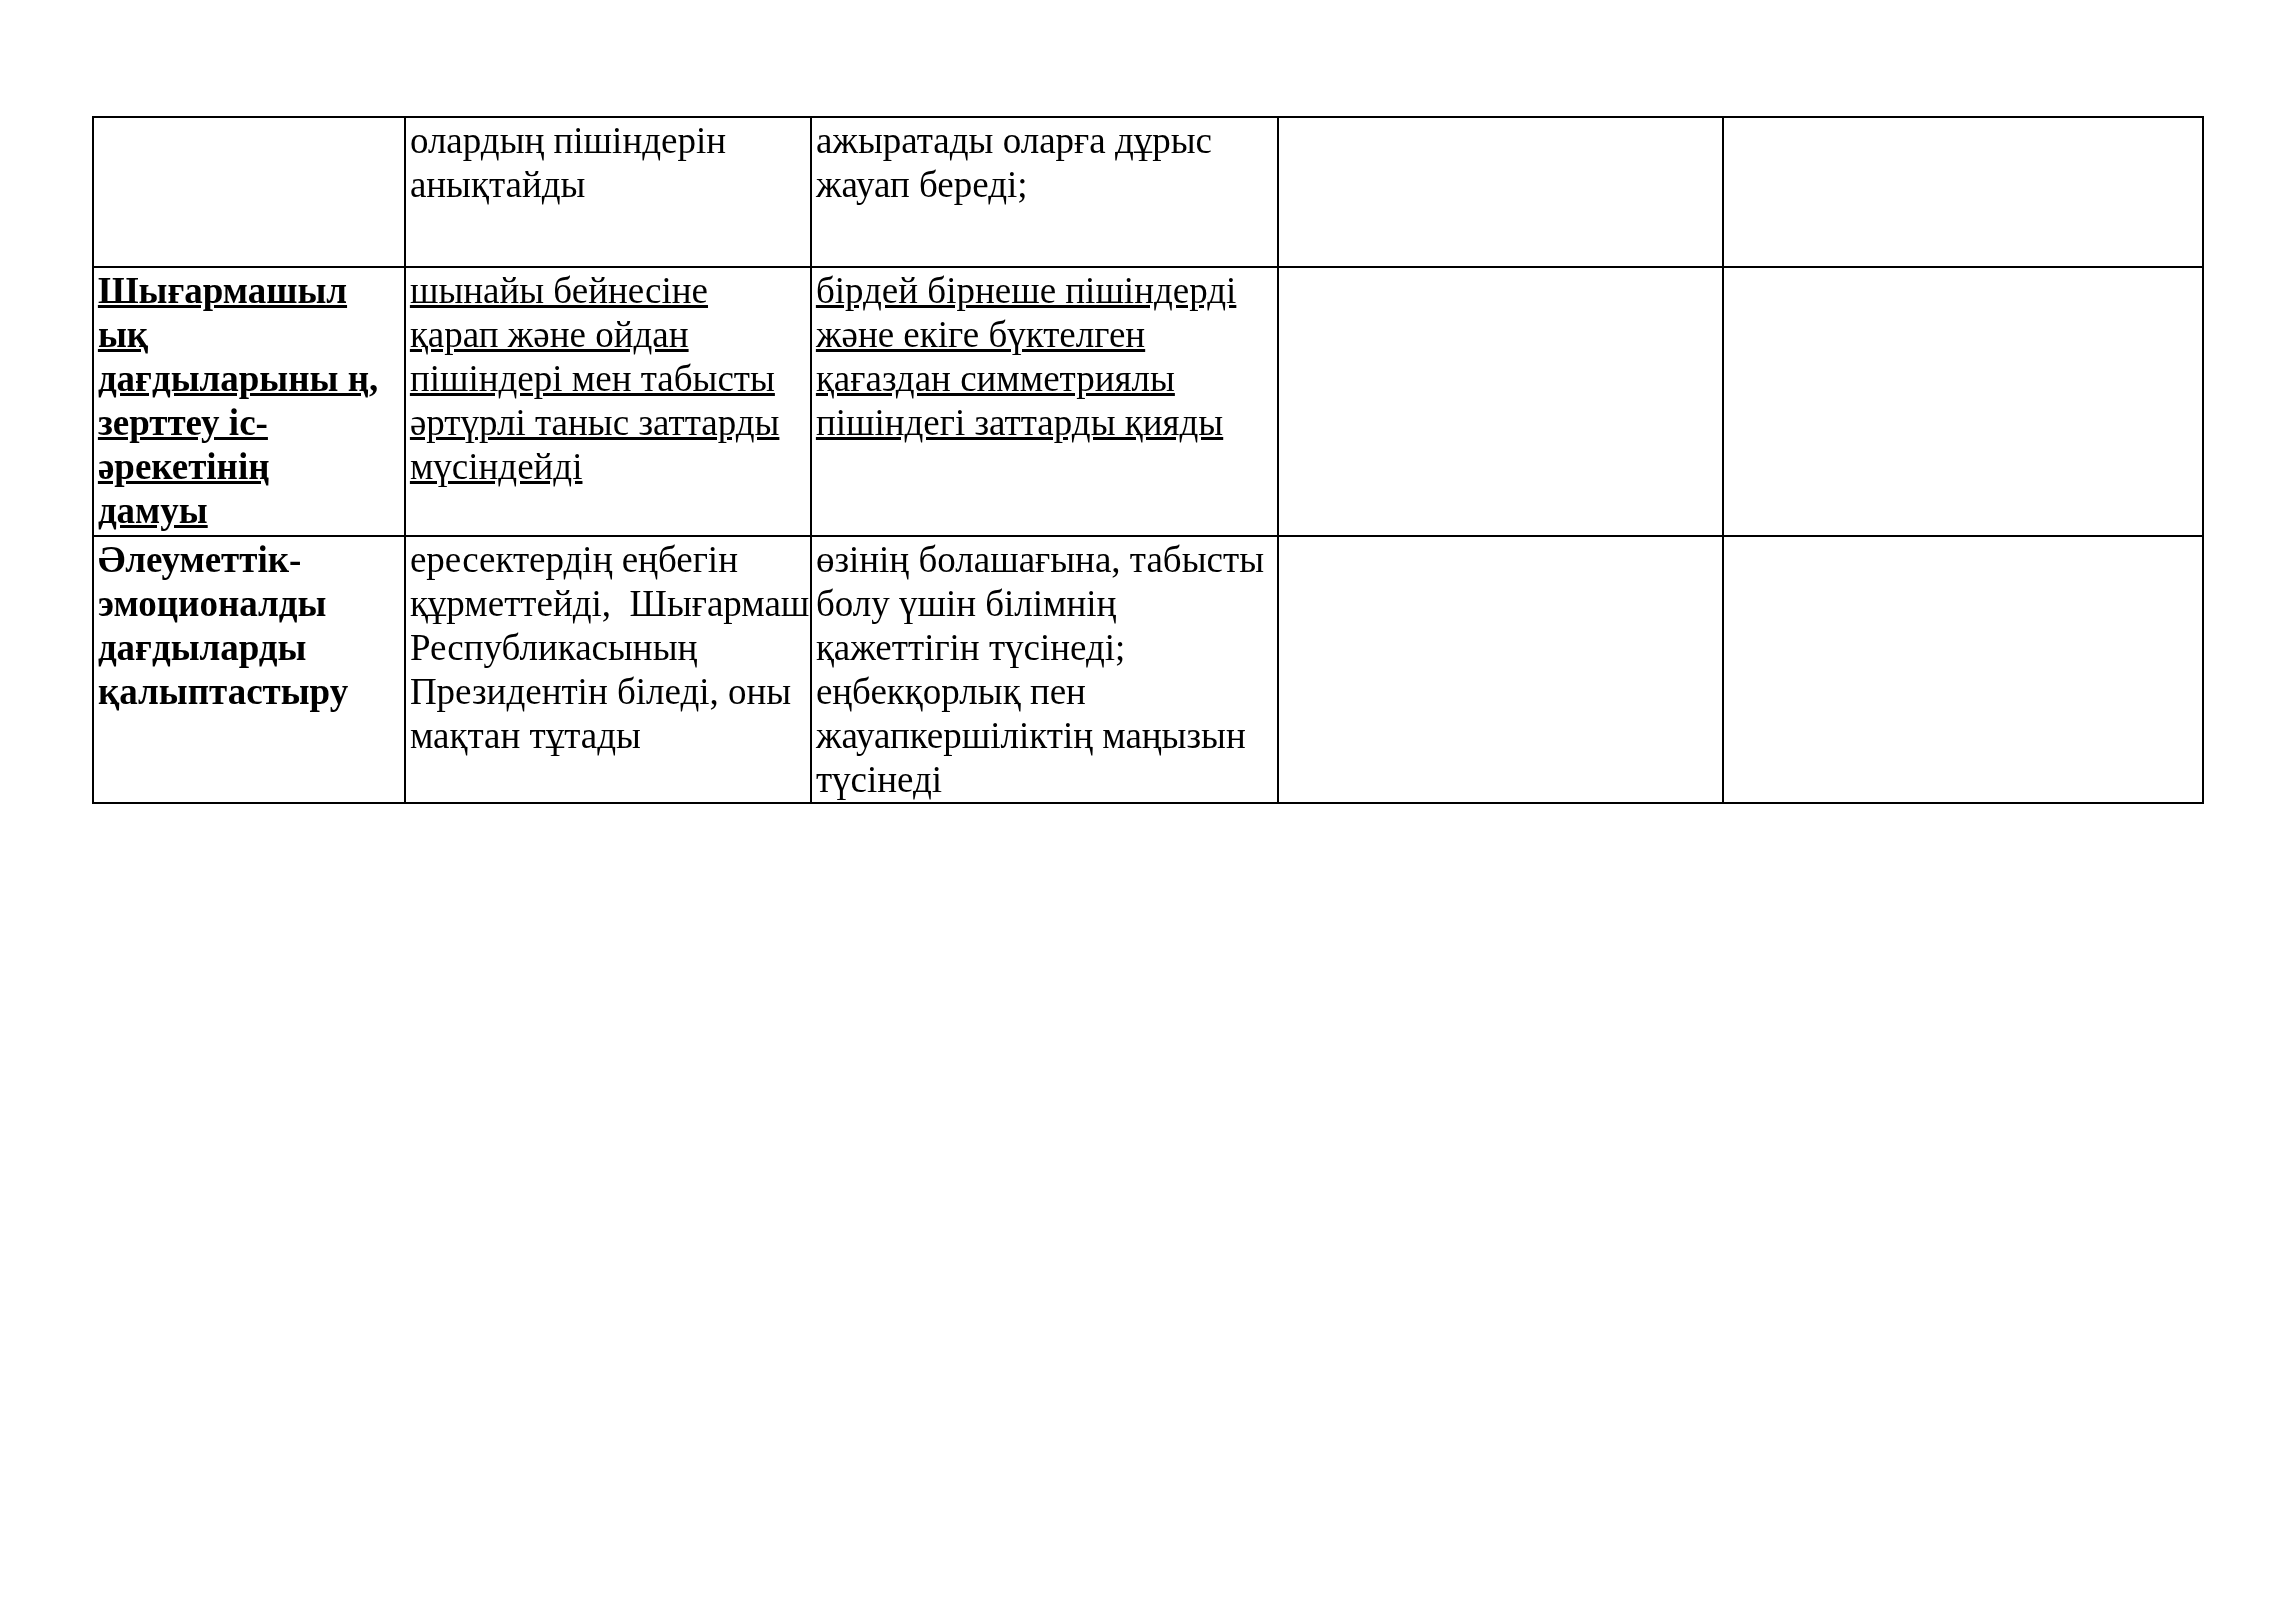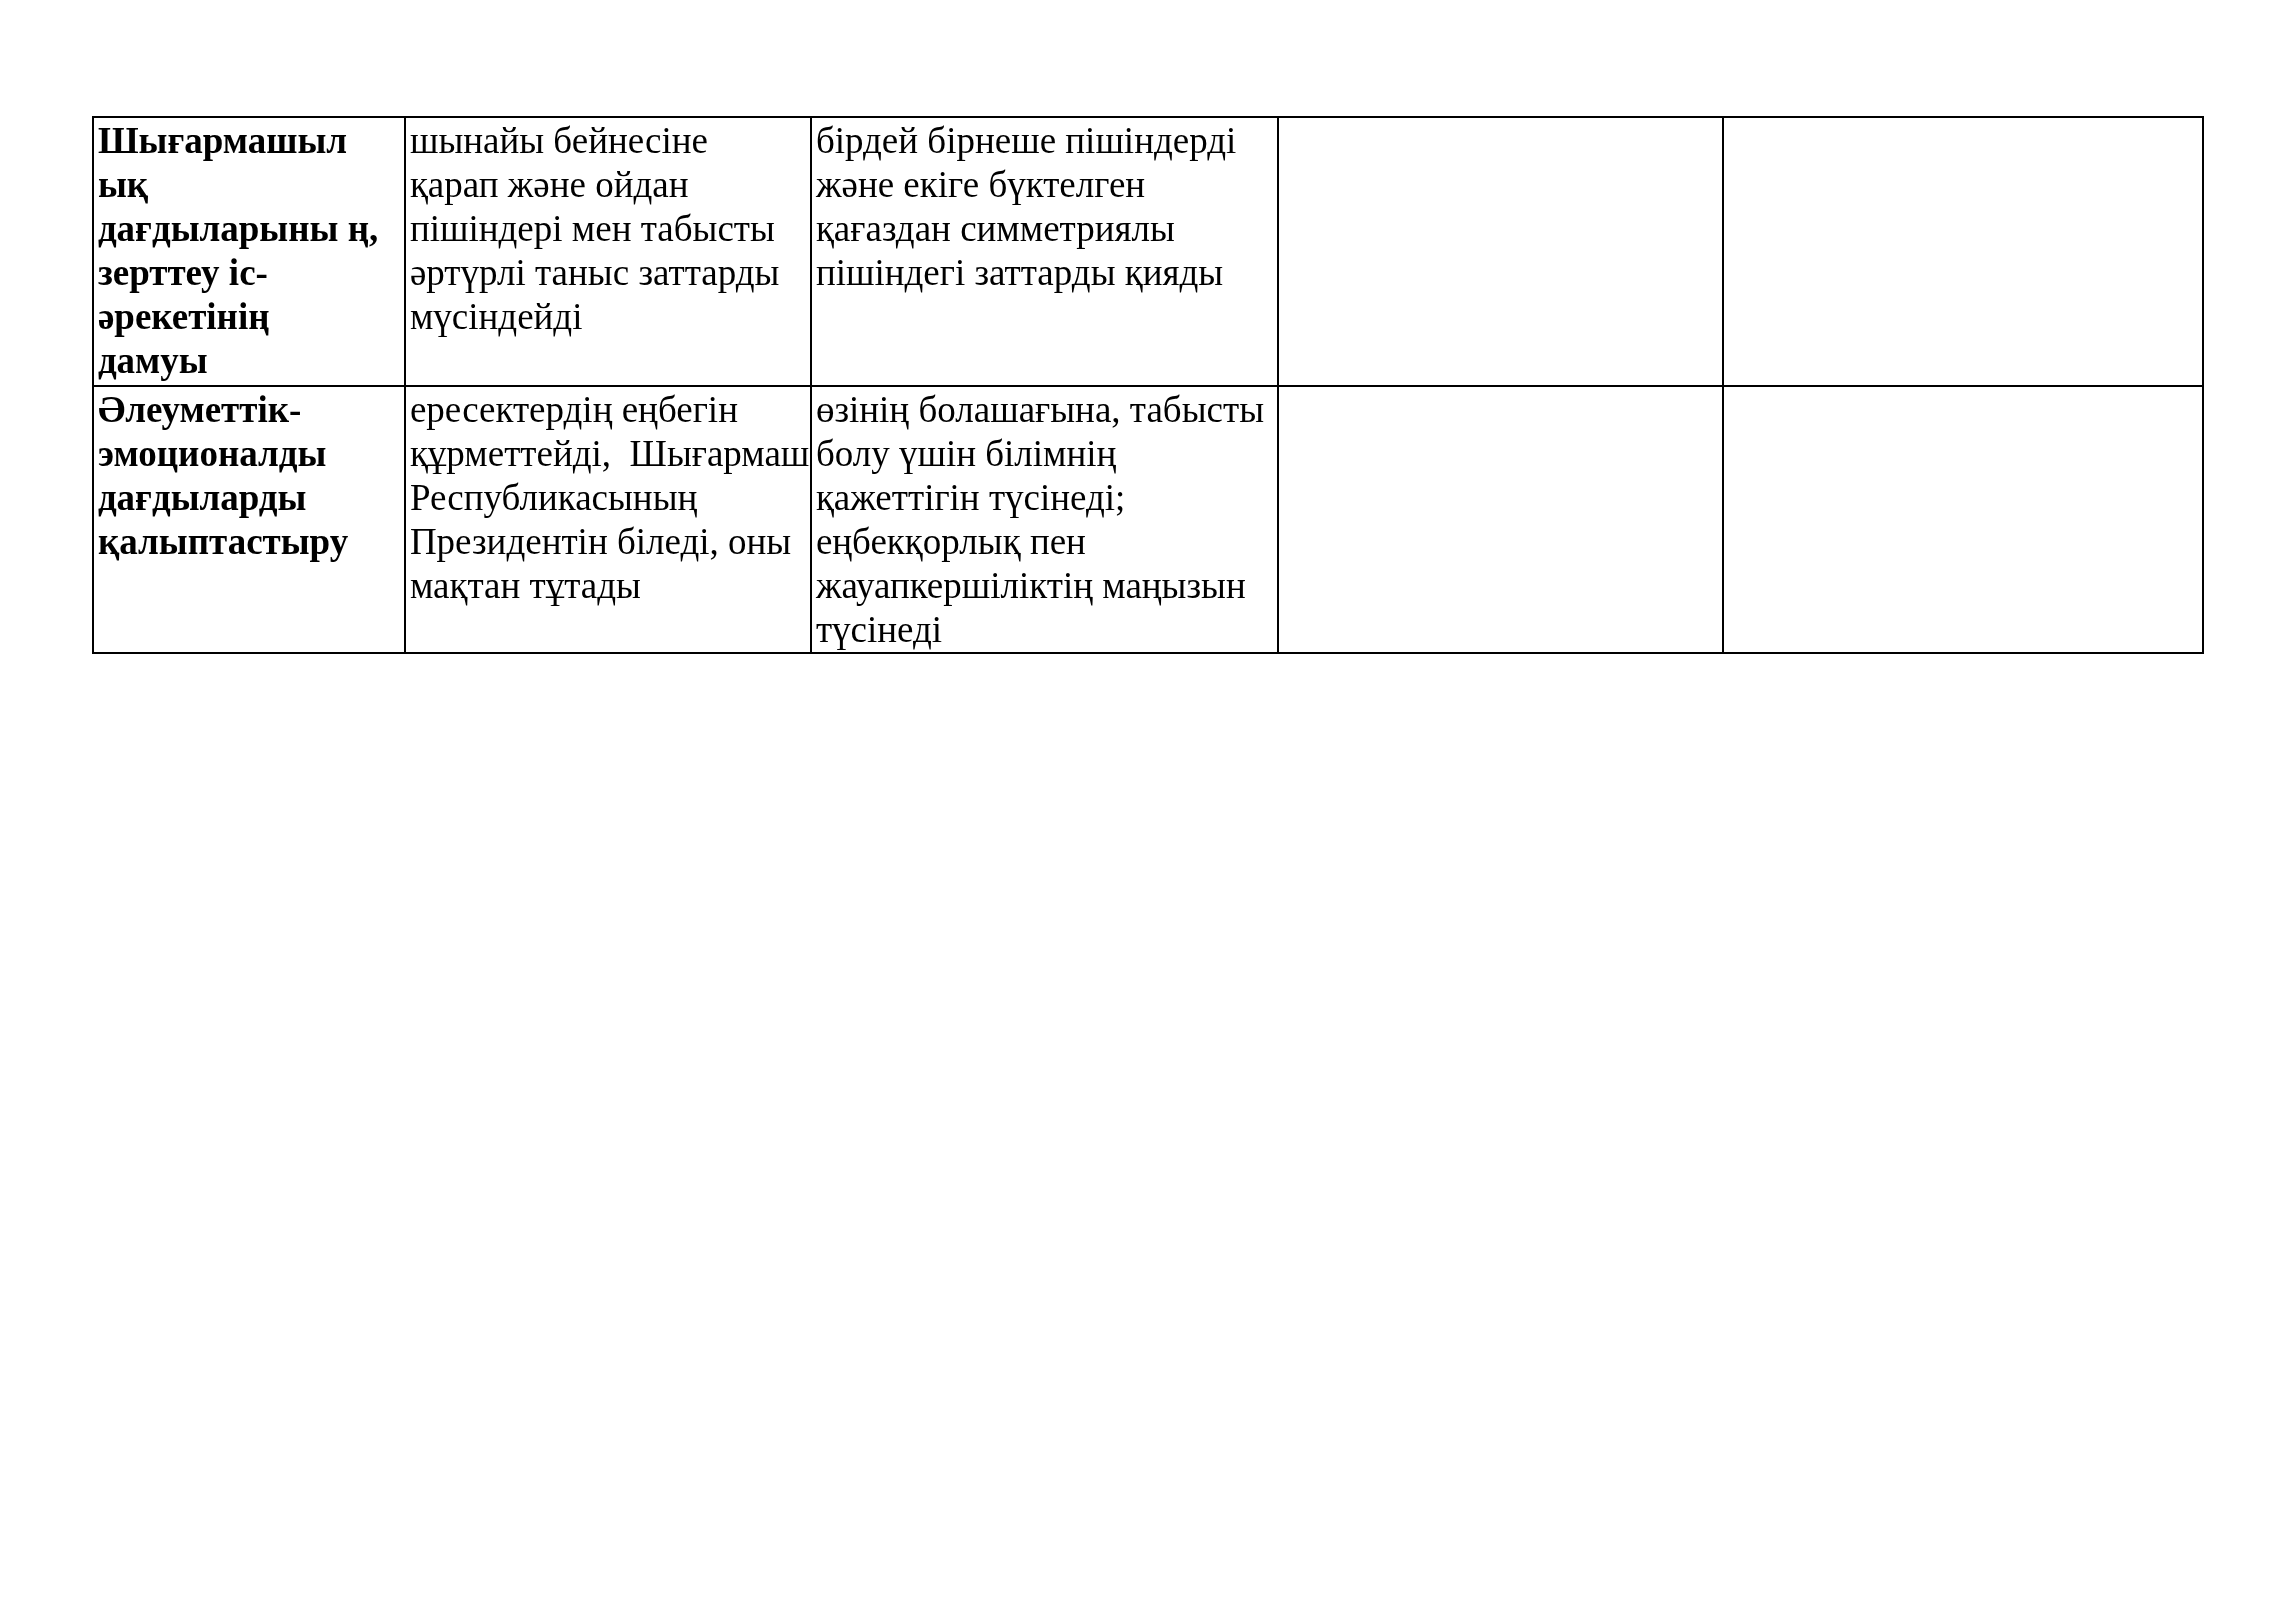--- a/index.html
+++ b/index.html
@@ -25,21 +25,21 @@
     border-collapse: collapse;
     border: 2.9px solid #000000;
   }
   table.doc-table td {
     border: 2px solid #000000;
     vertical-align: top;
     padding: 1px 2px 0 3.9px;
     overflow: hidden;
   }
   tr.row-1 { height: 150px; }
-  tr.row-2 { height: 269px; }
+  tr.row-2 { height: 269px; text-decoration: underline; }
   tr.row-3 { height: 263px; margin-top: 43px; }
   .cell-text {
     white-space: pre;
     font-size: 37px;
     line-height: 44px;
     letter-spacing: 0;
   }
   .cell-text.bold {
     font-weight: bold;
   }
@@ -50,20 +50,39 @@
 <div class="page">
   <table class="doc-table">
     <colgroup>
       <col style="width:312px">
       <col style="width:406px">
       <col style="width:467px">
       <col style="width:445px">
       <col style="width:480px">
     </colgroup>
     <tbody>
+      <tr class="row-1">
+        <td>
+          <div class="cell-text bold"></div>
+        </td>
+        <td>
+          <div class="cell-text">олардың пішіндерін
+анықтайды</div>
+        </td>
+        <td>
+          <div class="cell-text">ажыратады оларға дұрыс
+жауап береді;</div>
+        </td>
+        <td>
+          <div class="cell-text"></div>
+        </td>
+        <td>
+          <div class="cell-text"></div>
+        </td>
+      </tr>
       <tr class="row-2">
         <td>
           <div class="cell-text bold">Шығармашыл
 ық
 дағдыларыны ң,
 зерттеу іс-
 әрекетінің
 дамуы</div>
         </td>
         <td>

